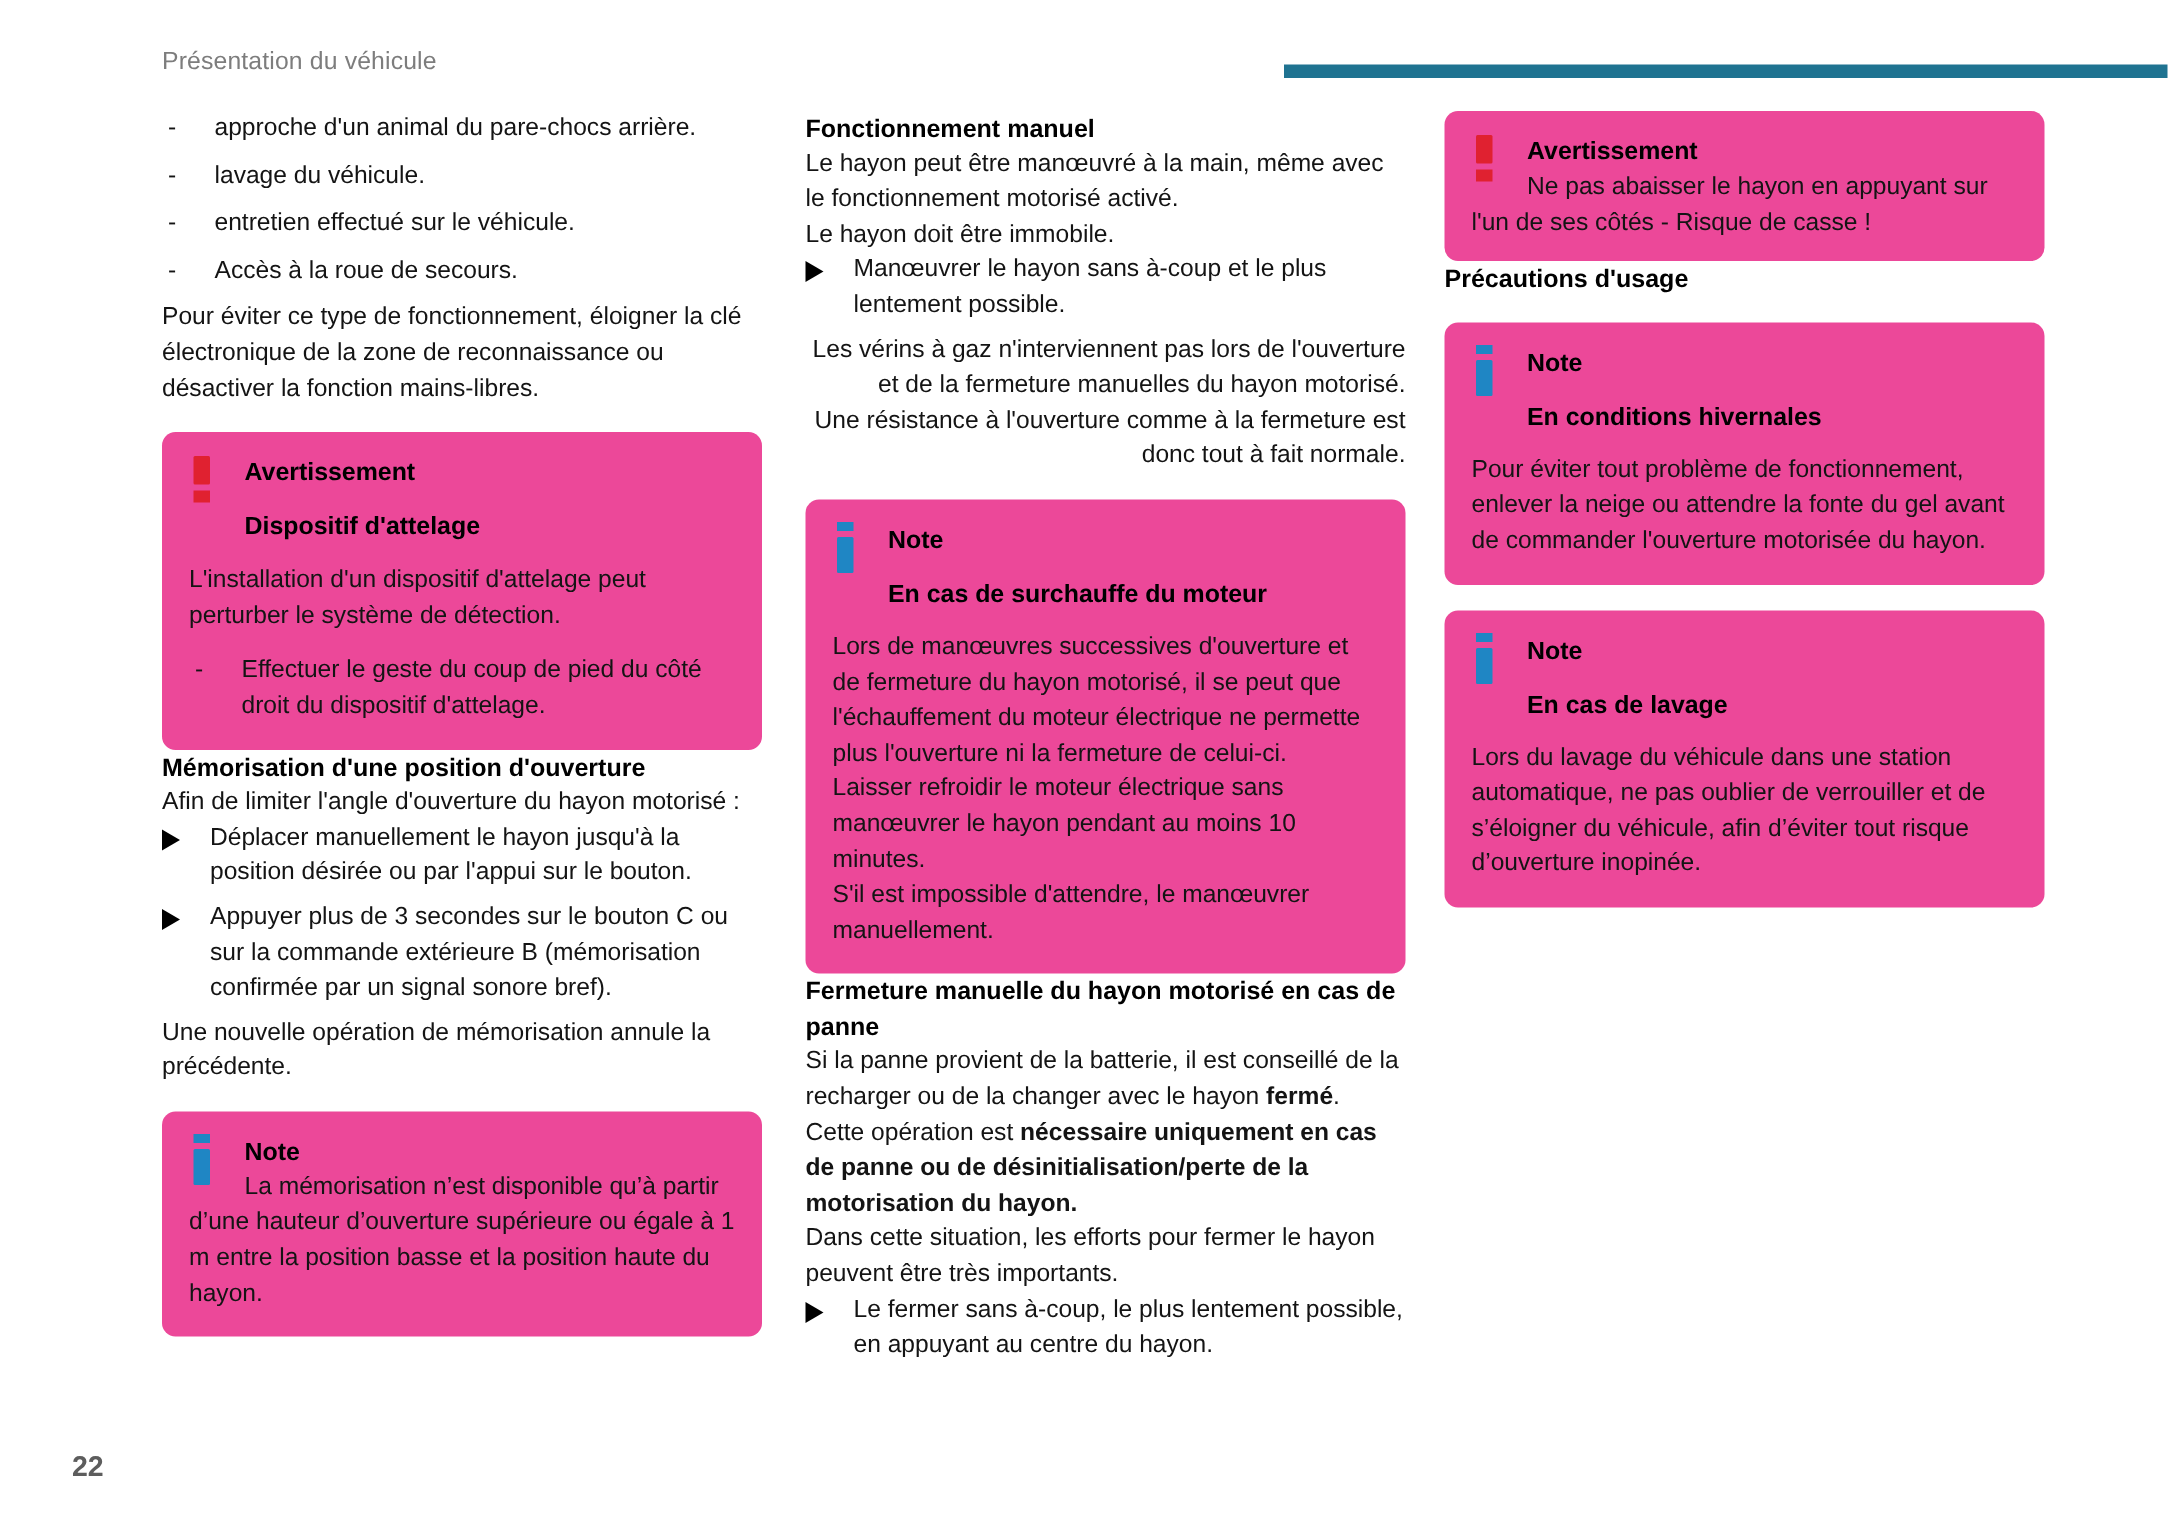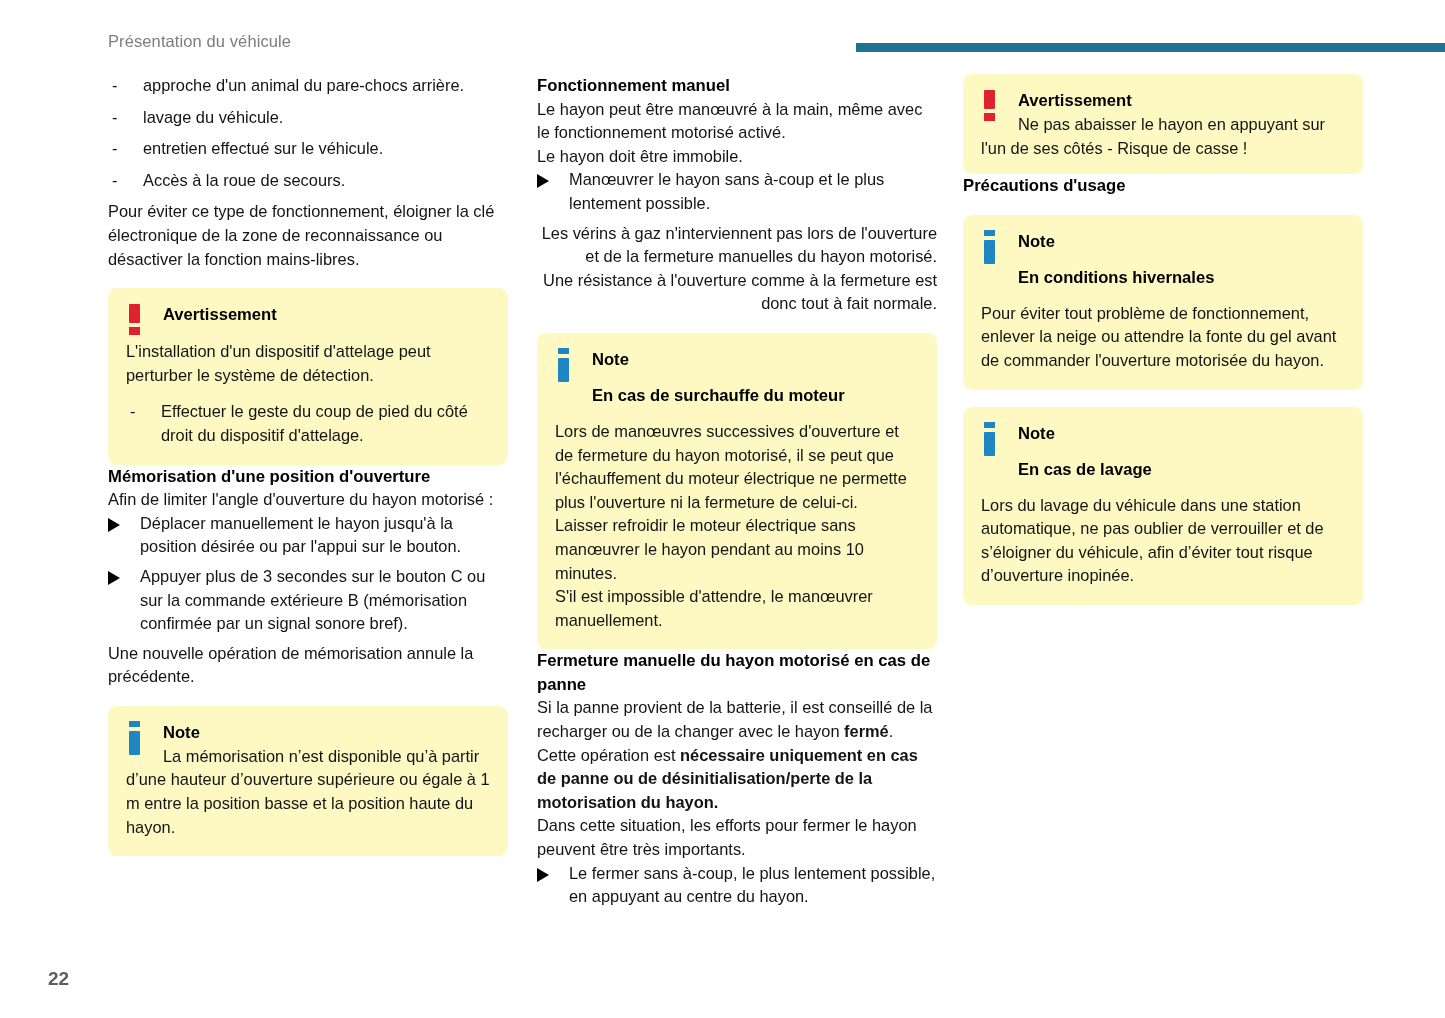--- a/index.html
+++ b/index.html
@@ -105,21 +105,21 @@
     top: 6px;
     width: 0;
     height: 0;
     border-left: 12px solid #000;
     border-top: 7.5px solid transparent;
     border-bottom: 7.5px solid transparent;
   }
 
   
   .callout {
-    background: #fef9c3;
+    background: #ec4899;
     border-radius: 9px;
     padding: 15px 18px 17px 18px;
     position: relative;
     box-sizing: border-box;
   }
   .callout-gap { margin-top: 17px; }
 
   .callout-head {
     position: relative;
     padding-left: 37px;
@@ -261,20 +261,21 @@
     <p class="body-text gap-small">Pour éviter ce type de fonctionnement, éloigner la clé électronique de la zone de reconnaissance ou désactiver la fonction mains-libres.</p>
 
     <div class="callout callout-gap">
       <div class="callout-head">
         <span class="icon-warning">
           <span class="bar"></span>
             <span class="dot"></span>
         </span>
         <span class="callout-label">Avertissement</span>
       </div>
+      <div class="callout-sub">Dispositif d'attelage</div>
       <div class="callout-body">L'installation d'un dispositif d'attelage peut perturber le système de détection.</div>
       <ul class="callout-dash">
         <li>
           <span class="dash-marker">-</span>
           <span>Effectuer le geste du coup de pied du côté droit du dispositif d'attelage.</span>
         </li>
       </ul>
     </div>
 
     <h3 class="section-head head-gap">Mémorisation d'une position d'ouverture</h3>

